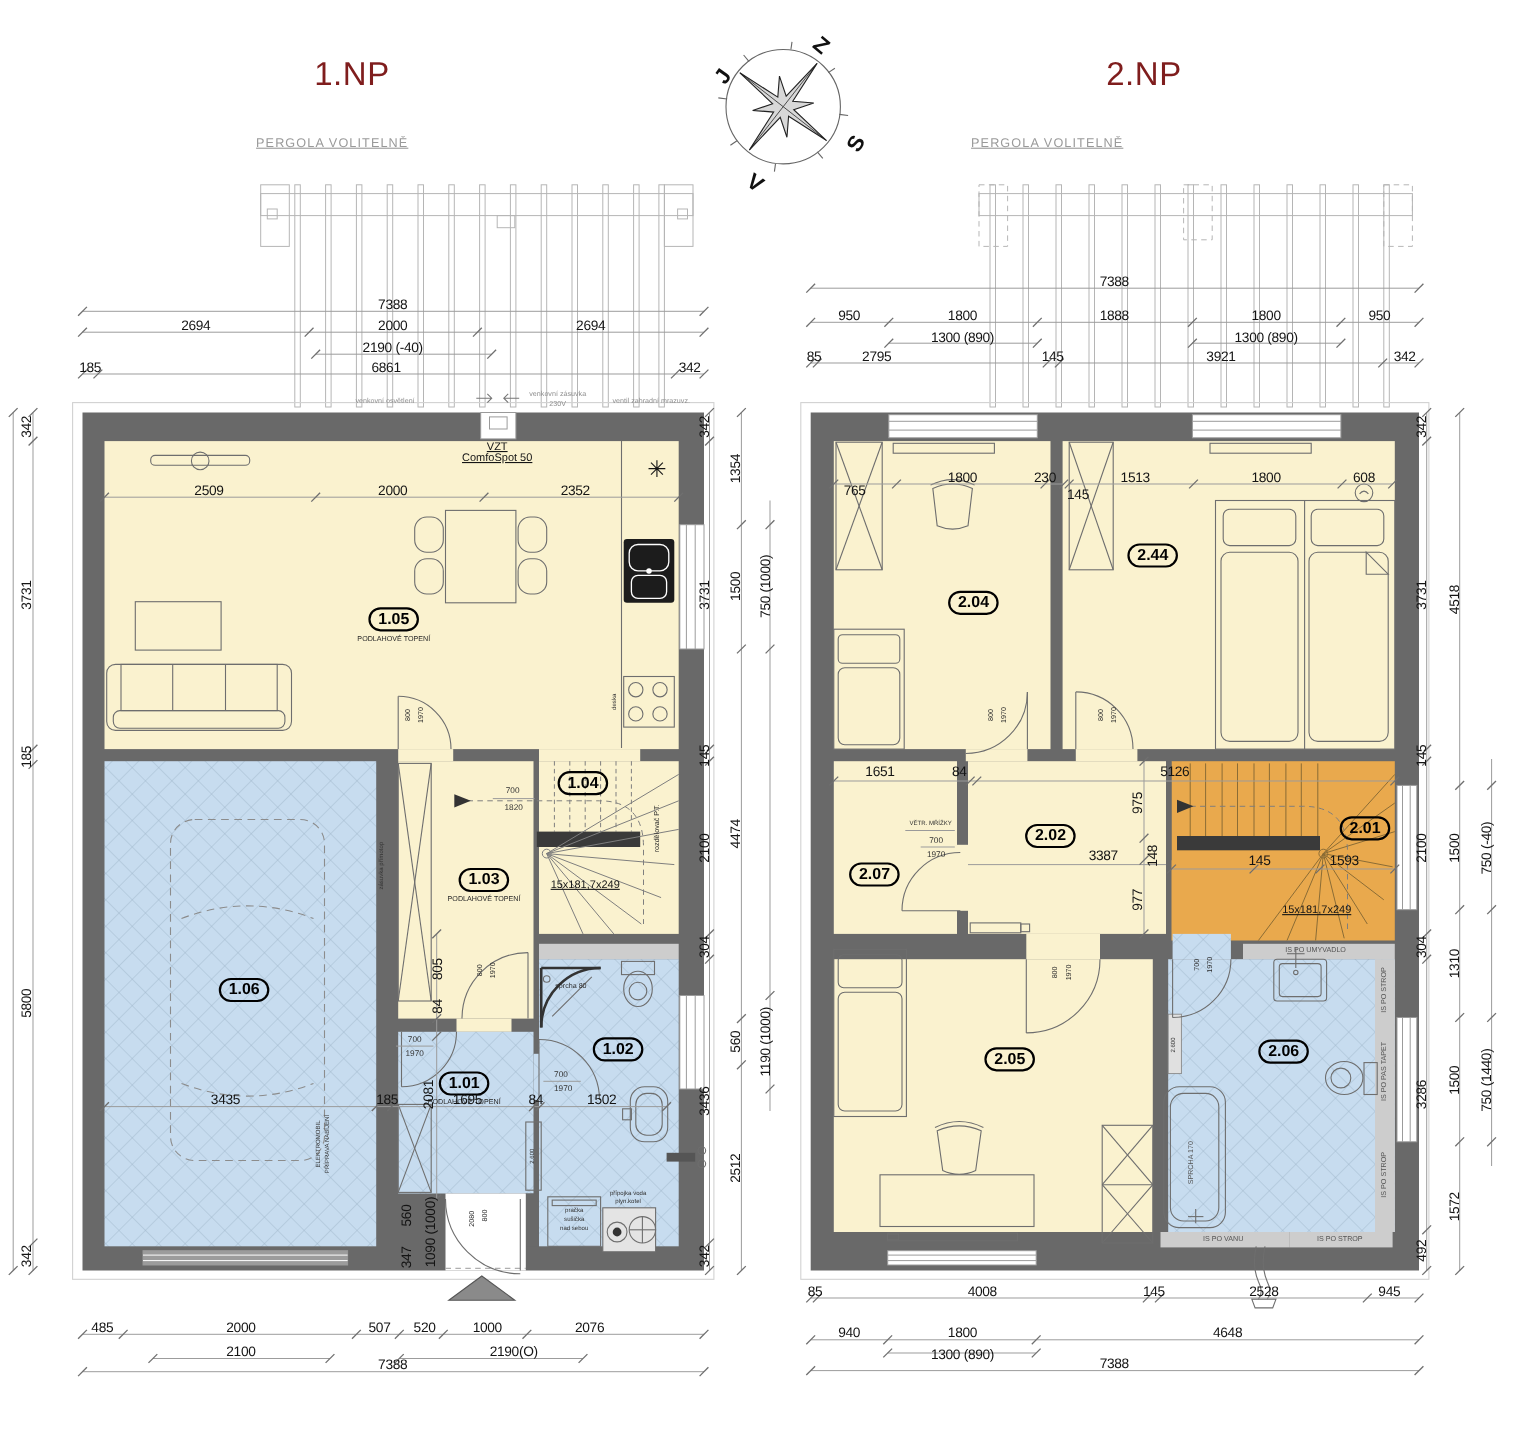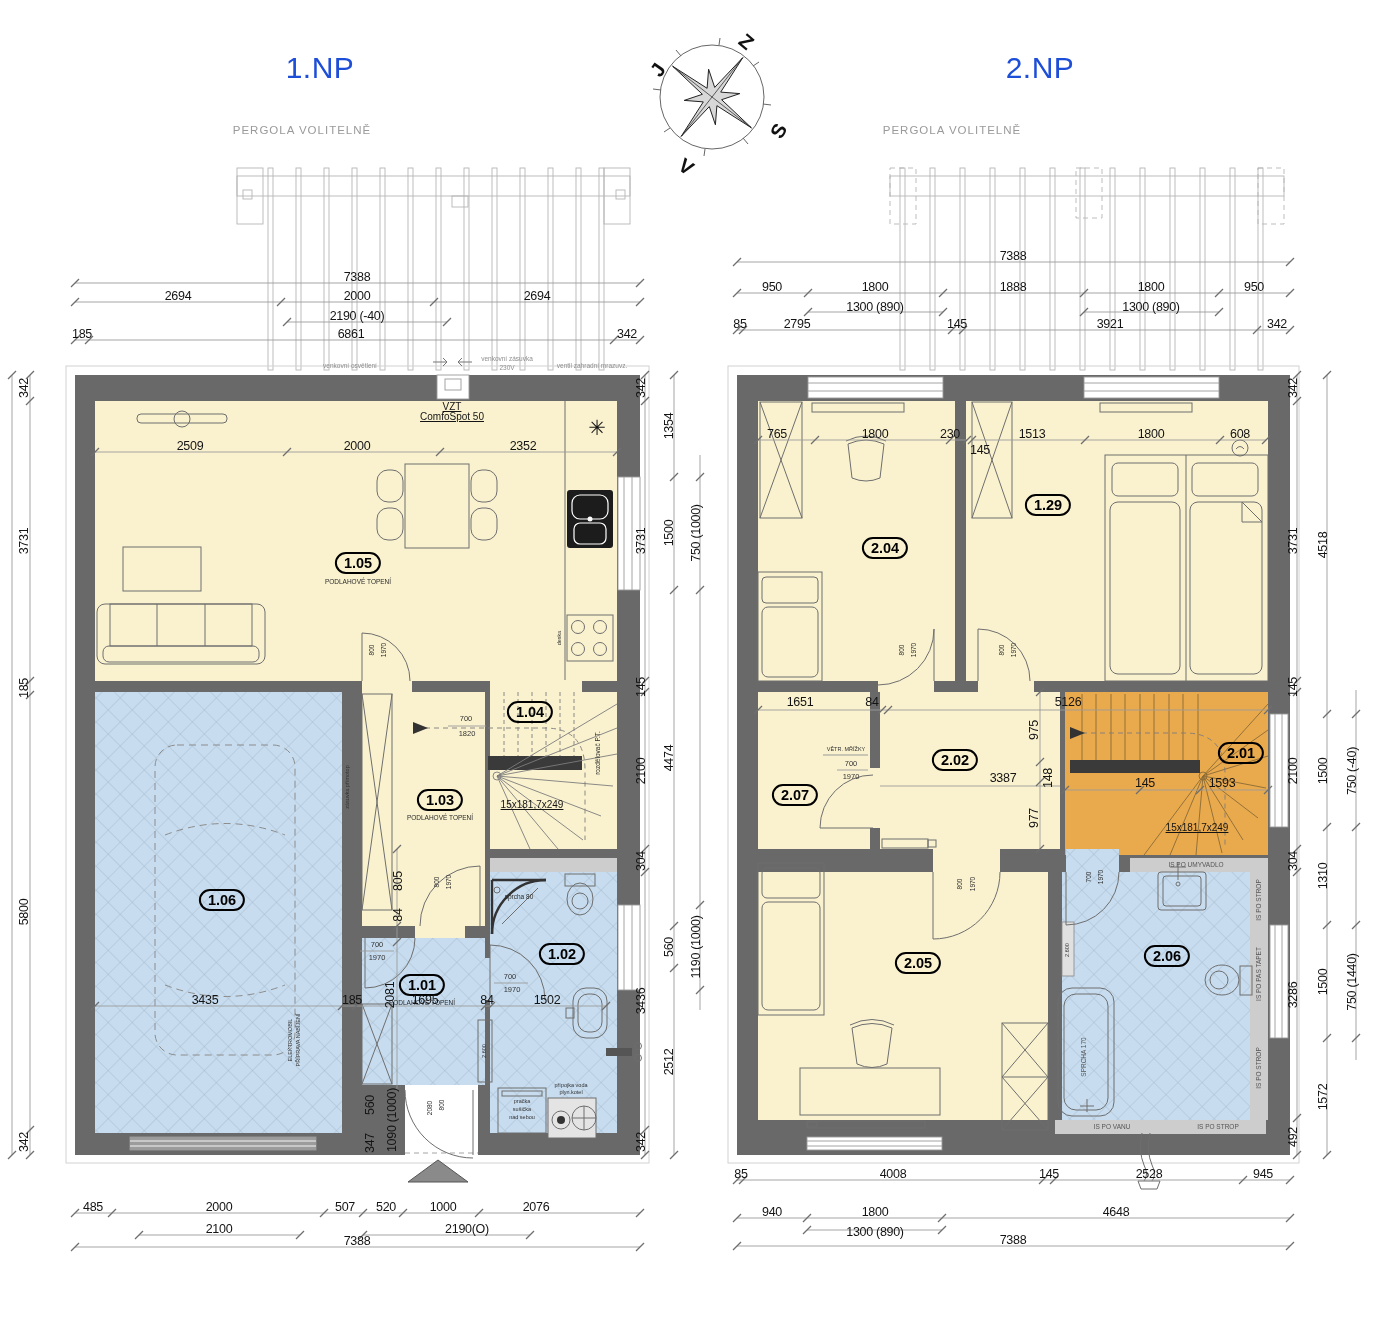--- a/index.html
+++ b/index.html
@@ -7,22 +7,22 @@
          font-family:"Liberation Sans",sans-serif;}
   #drawing{position:absolute;left:0;top:0;z-index:1;}
   .lb{position:absolute;z-index:3;white-space:nowrap;font-size:12.5px;line-height:1;
       color:#141414;letter-spacing:-0.3px;transform:translate(-50%,-50%);}
   .vt{transform:translate(-50%,-50%) rotate(-90deg);}
   .s5{font-size:5.5px;letter-spacing:0;color:#333;}
   .s6{font-size:6.5px;letter-spacing:0;color:#2a2a2a;}
   .s7{font-size:7.5px;letter-spacing:0;color:#333;}
   .s8{font-size:10px;letter-spacing:0;text-decoration:underline;}
   .gr{color:#8f8f8f;}
-  .ttl{font-size:30px;letter-spacing:0.5px;color:#1d4ed8;}
-  .per{font-size:11.5px;color:#9a9a9a;letter-spacing:1px;}
+  .ttl{font-size:30px;letter-spacing:0.5px;color:#7f1d1d;}
+  .per{font-size:11.5px;color:#9a9a9a;letter-spacing:1px;text-decoration:underline;}
   .badge{position:absolute;z-index:3;transform:translate(-50%,-50%);border:2.4px solid #000;
          border-radius:13px;padding:1px 7px;font-weight:bold;font-size:14.5px;color:#000;
          background:transparent;letter-spacing:0;}
   .cl{position:absolute;z-index:3;font-weight:bold;font-size:20px;color:#111;
       transform:translate(-50%,-50%);}
 </style>
 </head>
 <body>
 <div id="stage">
 
@@ -674,30 +674,30 @@
 <span class="lb" style="left:1151px;top:287px">1800</span>
 <span class="lb" style="left:1254px;top:287px">950</span>
 <span class="lb" style="left:875px;top:307px">1300 (890)</span>
 <span class="lb" style="left:1151px;top:307px">1300 (890)</span>
 <span class="lb" style="left:740px;top:324px">85</span>
 <span class="lb" style="left:797px;top:324px">2795</span>
 <span class="lb" style="left:957px;top:324px">145</span>
 <span class="lb" style="left:1110px;top:324px">3921</span>
 <span class="lb" style="left:1277px;top:324px">342</span>
 
-<span class="lb" style="left:777px;top:434px">765</span>
+<span class="lb" style="left:777px;top:446px">765</span>
 <span class="lb" style="left:875px;top:434px">1800</span>
 <span class="lb" style="left:950px;top:434px">230</span>
 <span class="lb" style="left:980px;top:450px">145</span>
 <span class="lb" style="left:1032px;top:434px">1513</span>
 <span class="lb" style="left:1151px;top:434px">1800</span>
 <span class="lb" style="left:1240px;top:434px">608</span>
 
 <span class="badge" style="left:885px;top:548px">2.04</span>
-<span class="badge" style="left:1048px;top:505px">1.29</span>
+<span class="badge" style="left:1048px;top:505px">2.44</span>
 <span class="badge" style="left:1241px;top:753px">2.01</span>
 <span class="badge" style="left:955px;top:760px">2.02</span>
 <span class="badge" style="left:795px;top:795px">2.07</span>
 <span class="badge" style="left:918px;top:963px">2.05</span>
 <span class="badge" style="left:1167px;top:956px">2.06</span>
 
 <span class="lb s6 vt" style="left:902px;top:650px">800</span>
 <span class="lb s6 vt" style="left:914px;top:650px">1970</span>
 <span class="lb s6 vt" style="left:1002px;top:650px">800</span>
 <span class="lb s6 vt" style="left:1014px;top:650px">1970</span>

